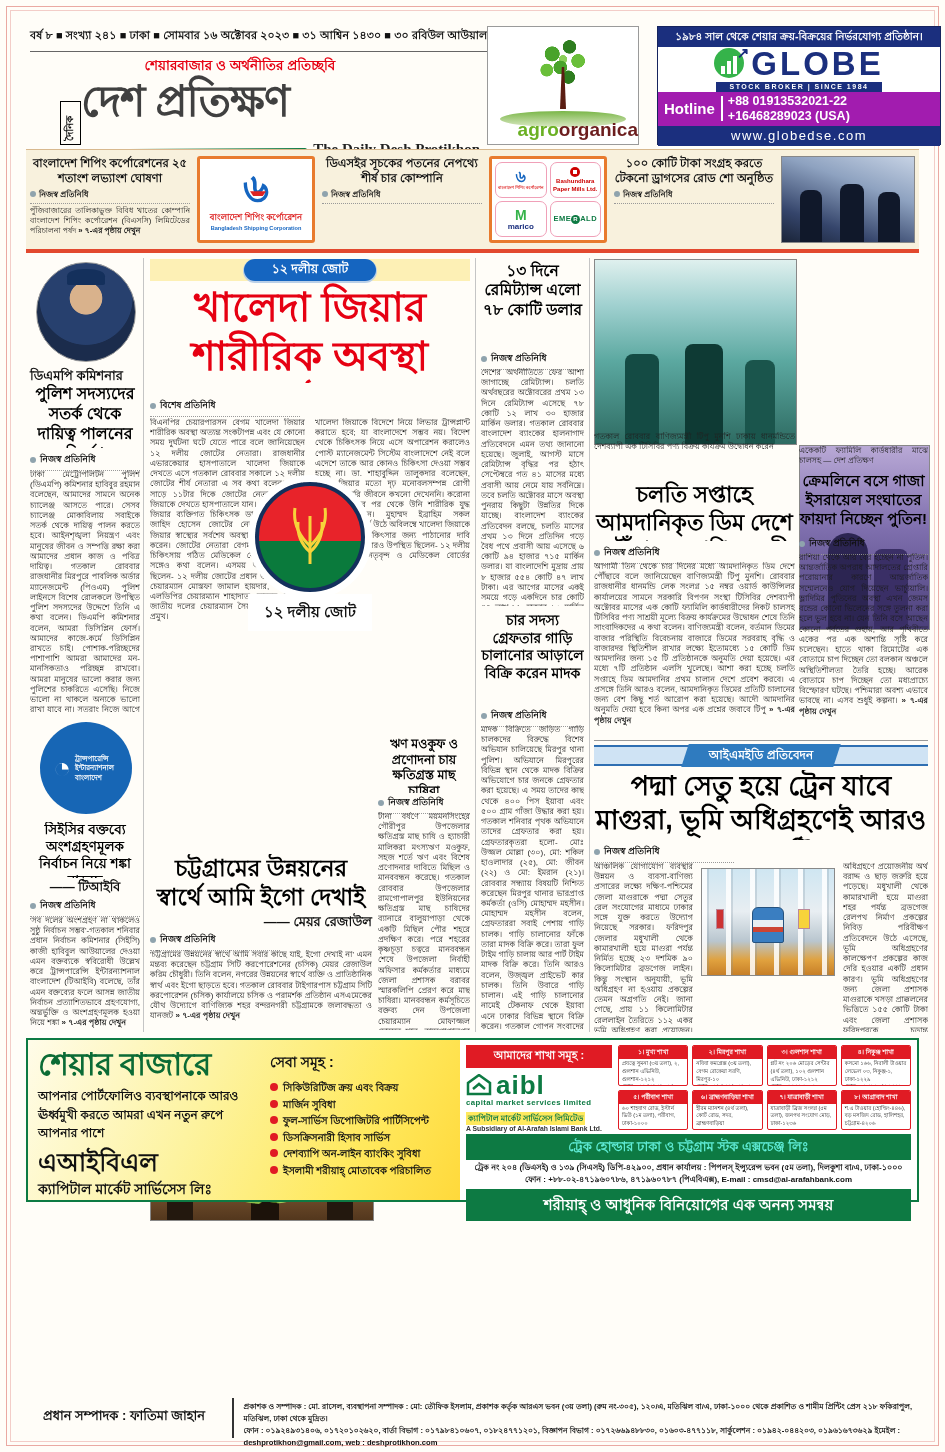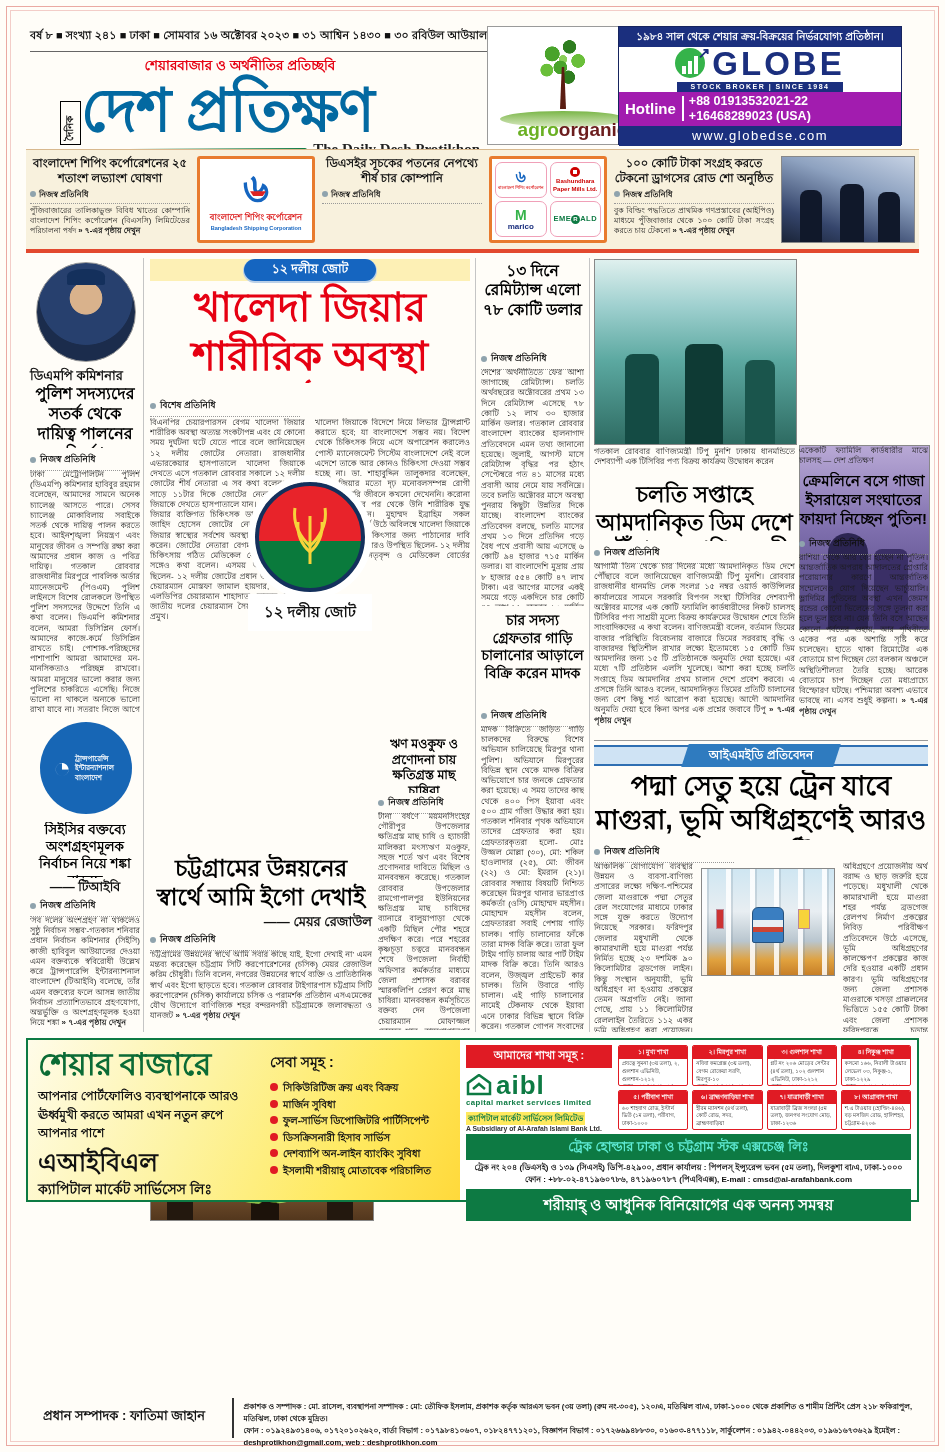--- a/index.html
+++ b/index.html
@@ -7,37 +7,37 @@
   .abs{position:absolute;}
   #frame{position:absolute;inset:6px;border:1px solid #eaa9a2;pointer-events:none;}
   #frame2{position:absolute;inset:10px;border:1px solid #f3cdc8;pointer-events:none;}
 
   
   #dateline{left:30px;top:27px;width:560px;font-size:11px;font-weight:700;border-bottom:1.5px solid #666;padding-bottom:5px;letter-spacing:.1px;}
   #mast{left:60px;top:55px;width:420px;}
   .tagline{color:#e60012;font-weight:800;font-size:13.5px;text-align:center;width:320px;margin-left:20px;}
   .logo-row{display:flex;align-items:flex-start;margin-top:1px;}
   .daily{writing-mode:vertical-rl;transform:rotate(180deg);font-size:10px;font-weight:700;border:1.5px solid #000;padding:3px 1px;margin-top:22px;height:36px;}
-  .logo-title{font-size:60px;font-weight:900;line-height:1.05;letter-spacing:-1px;color:#0369a1;white-space:nowrap;}
+  .logo-title{font-size:43px;font-weight:900;line-height:1.05;letter-spacing:-1px;color:#404040;white-space:nowrap;}
   .sub-row{display:flex;align-items:center;margin-top:-4px;}
   .sub-line{flex:1;height:4px;border-radius:3px;background:linear-gradient(90deg,rgba(13,122,67,0),#0d7a43);margin:0 6px 0 70px;}
   .sub-en{font-family:"Liberation Serif",serif;font-weight:700;font-size:15px;color:#222;}
 
   
   #ad-agro{left:487px;top:26px;width:150px;height:117px;border:1px solid #9a9a9a;background:#fff;}
   .agro-foliage{position:absolute;left:48px;top:8px;width:54px;height:54px;border-radius:50%;
     background:radial-gradient(circle at 30% 35%,#49a32b 0 14%,transparent 15%),radial-gradient(circle at 62% 22%,#2e7d1f 0 12%,transparent 13%),
     radial-gradient(circle at 78% 48%,#6abf3a 0 13%,transparent 14%),radial-gradient(circle at 45% 60%,#49a32b 0 15%,transparent 16%),
     radial-gradient(circle at 20% 65%,#6abf3a 0 11%,transparent 12%),radial-gradient(circle at 60% 78%,#2e7d1f 0 12%,transparent 13%),
     radial-gradient(circle at 50% 45%,#8ccf5a 0 10%,transparent 11%);}
   .agro-trunk{position:absolute;left:72px;top:40px;width:6px;height:42px;background:#5a1d12;clip-path:polygon(30% 0,70% 0,100% 100%,0 100%);}
   .agro-ground{position:absolute;left:12px;top:84px;width:126px;height:16px;border-radius:50%;background:linear-gradient(#7ab648,#d9e8c2);}
   .agro-text{position:absolute;left:0;top:92px;width:100%;text-align:right;font-size:19px;font-weight:800;}
   .agro-a{color:#6ab023;} .agro-b{color:#6b1d1d;}
-  #ad-globe{left:618px;top:26px;width:282px;height:117px;border:1px solid #16245e;display:flex;flex-direction:column;background:#fff;}
+  #ad-globe{left:657px;top:26px;width:282px;height:117px;border:1px solid #16245e;display:flex;flex-direction:column;background:#fff;}
   .g-tag{background:#1b2f7e;color:#fff;font-size:10.5px;font-weight:700;text-align:center;padding:3px 6px;line-height:1.3;}
   .g-mid{flex:1;display:flex;flex-direction:column;align-items:center;justify-content:center;}
   .g-logo-row{display:flex;align-items:center;gap:7px;}
   .g-icon{width:30px;height:30px;border-radius:50%;background:#35b34a;position:relative;display:flex;align-items:flex-end;justify-content:center;gap:2px;padding-bottom:4px;box-sizing:border-box;}
   .g-bar{width:4px;background:#fff;} 
   .g-arrow{position:absolute;top:-4px;right:-5px;color:#1b2f7e;font-size:15px;font-weight:900;}
   .g-word{color:#1b2f7e;font-size:33px;font-weight:900;letter-spacing:3px;line-height:1;}
   .g-strap{background:#1b2f7e;color:#fff;font-size:7px;font-weight:700;letter-spacing:1.5px;padding:1.5px 14px;margin-top:2px;}
   .g-hot{background:#a21caf;color:#fff;display:flex;align-items:center;font-weight:800;}
   .g-hot-label{font-size:15px;padding:4px 6px;border-right:2px solid #fff;}
@@ -124,21 +124,21 @@
   #rem-byline{left:481px;top:351px;width:103px;}
   #rem-body{left:481px;top:368px;width:103px;height:238px;}
   #drug-headline{left:481px;top:612px;width:103px;font-size:14px;height:94px;}
   #drug-byline{left:481px;top:708px;width:103px;}
   #drug-body{left:481px;top:725px;width:103px;height:306px;}
 
   
   #tcb-photo{left:594px;top:259px;width:201px;height:184px;border:1px solid #888;background:linear-gradient(180deg,#dff0ee 0%,#9fd0cf 25%,#5ba8a0 55%,#2e6b62 100%);position:relative;overflow:hidden;}
   #family-photo{left:799px;top:259px;width:129px;height:183px;border:1px solid #888;background:linear-gradient(180deg,#b9a9d6 0%,#7f6fae 45%,#4a3f7a 100%);position:relative;overflow:hidden;}
   .cap{font-size:8px;line-height:1.3;color:#222;text-align:justify;}
-  #tcb-cap{left:594px;top:447px;width:201px;height:30px;overflow:hidden;}
+  #tcb-cap{left:594px;top:432px;width:201px;height:30px;overflow:hidden;}
   #family-cap{left:799px;top:446px;width:129px;height:28px;overflow:hidden;}
   #egg-headline{left:594px;top:481px;width:201px;font-size:22px;height:60px;}
   #egg-byline{left:594px;top:545px;width:130px;}
   #egg-body{left:594px;top:562px;width:201px;height:172px;}
   #putin-headline{left:799px;top:472px;width:129px;font-size:15px;height:62px;}
   #putin-byline{left:799px;top:536px;width:129px;}
   #putin-body{left:799px;top:553px;width:129px;height:182px;}
   #cd-hr{left:594px;top:740px;width:334px;height:1px;background:#999;}
   #padma-strip{left:594px;top:745px;width:334px;height:21px;background:#cfe3f4;border-top:2px solid #2f6fb2;border-bottom:2px solid #2f6fb2;display:flex;align-items:center;justify-content:center;box-sizing:border-box;}
   .ribbon{background:#2f7bbf;transform:skewX(-18deg);padding:1px 24px;}
@@ -272,21 +272,20 @@
     <div class="lg-cell">
         <span class="lg-em"><span>EME</span><span class="em-r">R</span><span>ALD</span></span>
       </div>
   </div>
   <div class="brief">
     <div class="brief-h">১০০ কোটি টাকা সংগ্রহ করতে টেকনো ড্রাগসের রোড শো অনুষ্ঠিত</div>
     <div class="brief-by">
         <span class="dot-s"></span>
         <span>নিজস্ব প্রতিনিধি</span>
       </div>
-    <div class="brief-body"><span>বুক বিল্ডিং পদ্ধতিতে প্রাথমিক গণপ্রস্তাবের (আইপিও) মাধ্যমে পুঁজিবাজার থেকে ১০০ কোটি টাকা সংগ্রহ করতে চায় টেকনো</span> <b class="jump">» ৭-এর পৃষ্ঠায় দেখুন</b></div>
   </div>
   <div id="brief-photo">
     <span class="sil" style="left:18px;width:22px;height:52px;"></span>
     <span class="sil" style="left:58px;width:24px;height:58px;"></span>
     <span class="sil" style="left:96px;width:22px;height:50px;"></span>
   </div>
 </div>
 
 <div class="abs vdiv" id="vd1"></div>
 <div class="abs vdiv" id="vd2"></div>

